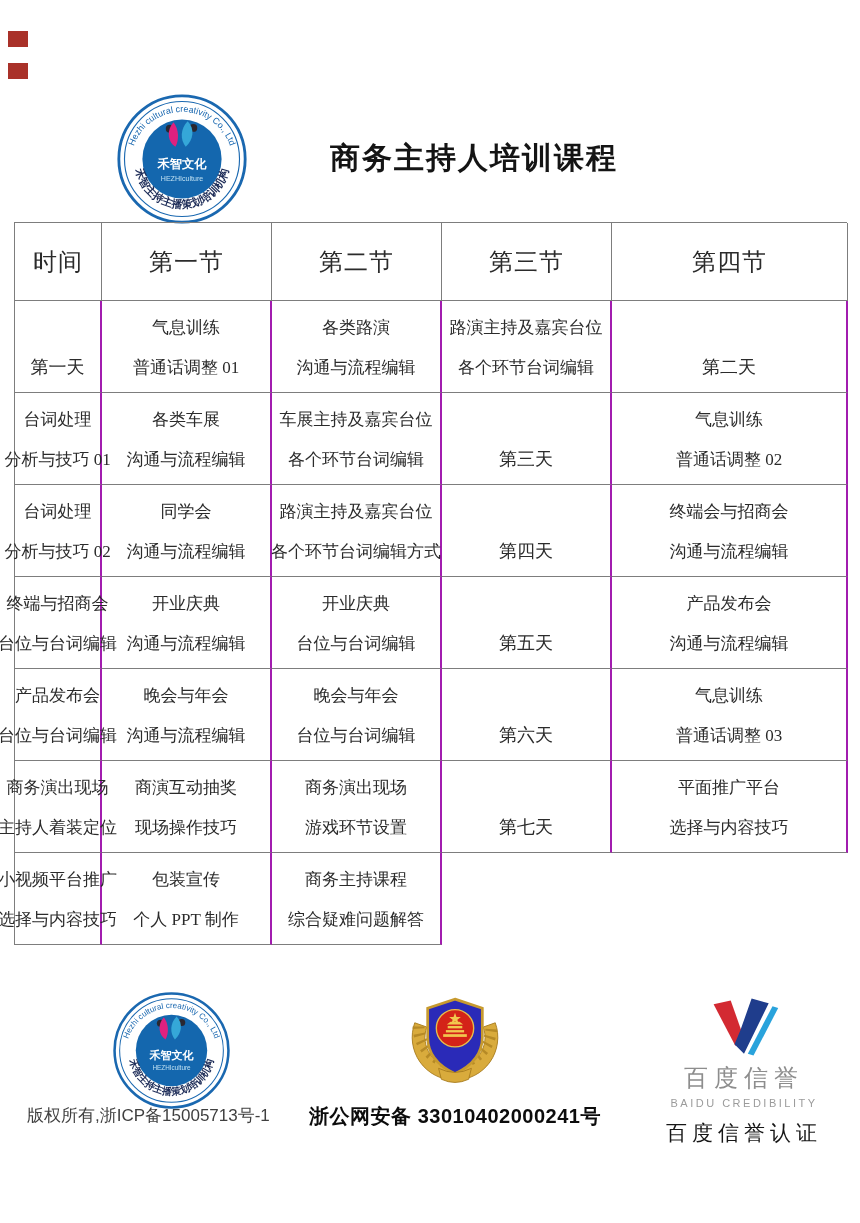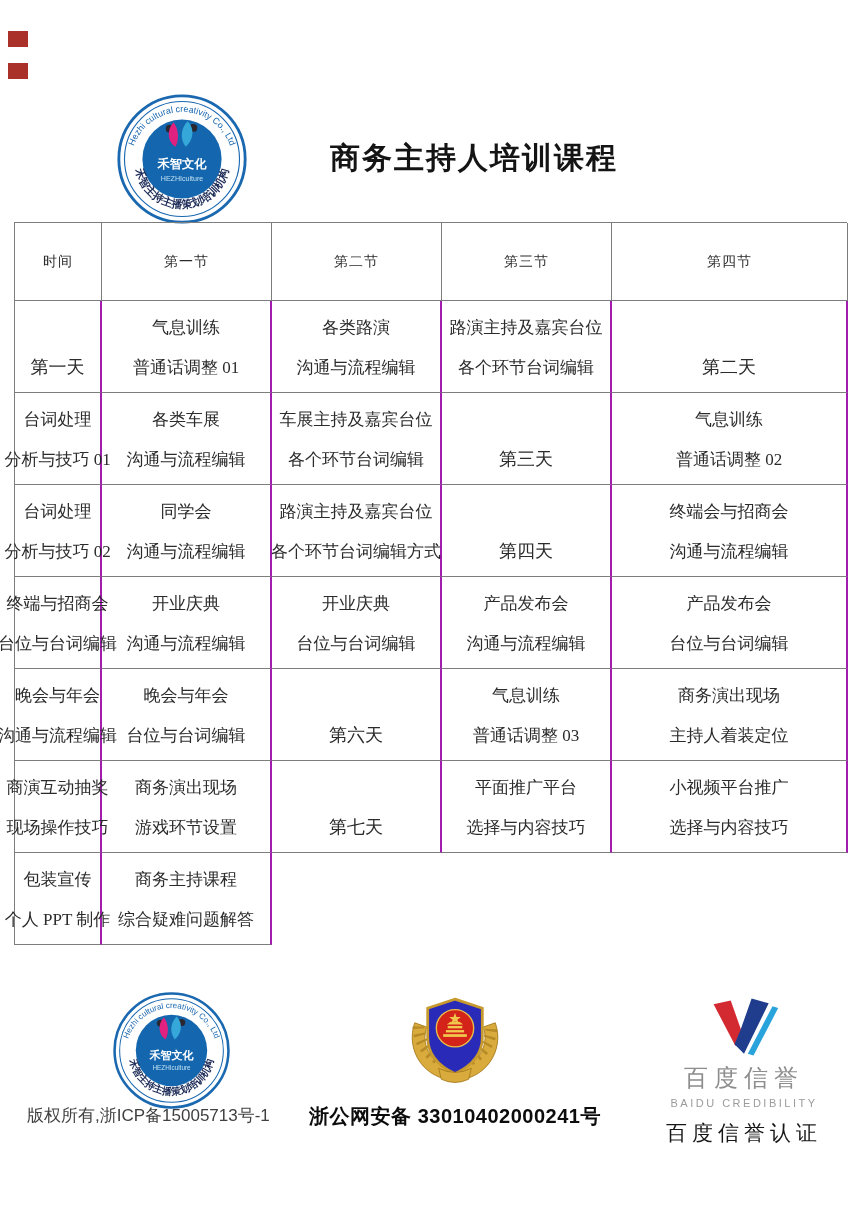--- a/index.html
+++ b/index.html
@@ -28,21 +28,21 @@
     display:grid;
     grid-template-columns:87px 170px 170px 170px 236px;
     grid-template-rows:78px repeat(7,92px);
     border-top:1px solid #7d7d7d;border-left:1px solid #7d7d7d;
     box-sizing:border-box;
     color:#2b2b2b;
   }
   #course-table .th{
     border-right:1px solid #7d7d7d;border-bottom:1px solid #7d7d7d;
     display:flex;align-items:center;justify-content:center;
-    font-size:14px;letter-spacing:1px;box-sizing:border-box;
+    font-size:24px;letter-spacing:1px;box-sizing:border-box;
   }
   #course-table .td{
     border-right:2px solid #a21caf;border-bottom:1px solid #7d7d7d;
     display:flex;flex-direction:column;justify-content:space-between;align-items:center;
     padding:15px 4px 13px 4px;font-size:17px;line-height:23px;box-sizing:border-box;
     text-align:center;white-space:nowrap;
   }
   #course-table .td.day{
     justify-content:flex-end;font-size:18px;padding-bottom:13px;text-align:right;
   }
@@ -162,20 +162,23 @@
       <span>台位与台词编辑</span>
     </div>
     <div class="td">
       <span>开业庆典</span>
       <span>沟通与流程编辑</span>
     </div>
     <div class="td">
       <span>开业庆典</span>
       <span>台位与台词编辑</span>
     </div>
+    <div class="td day">
+      <span>第五天</span>
+    </div>
     <div class="td">
       <span>产品发布会</span>
       <span>沟通与流程编辑</span>
     </div>
     <div class="td">
       <span>产品发布会</span>
       <span>台位与台词编辑</span>
     </div>
     <div class="td">
       <span>晚会与年会</span>

